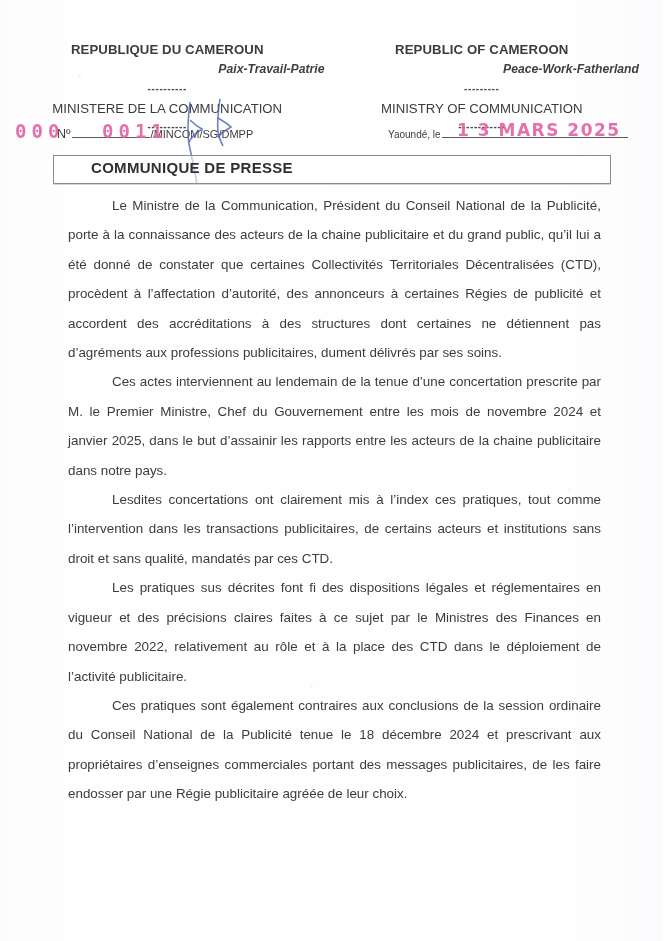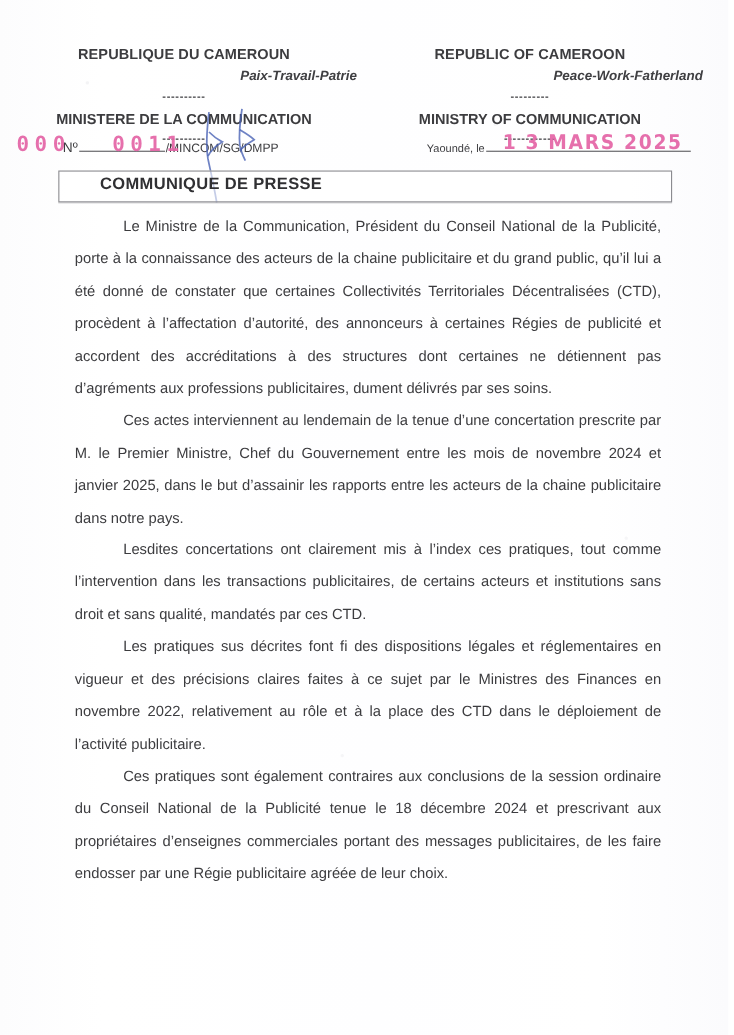--- a/index.html
+++ b/index.html
@@ -63,21 +63,21 @@
   .dashes {
     font-size: 10px;
     font-weight: bold;
     letter-spacing: 0.6px;
     color: #4a4a4d;
     margin-top: 7px;
     line-height: 1;
   }
   .ministry {
     font-size: 13.2px;
-    font-weight: bold;
+    font-weight: normal;
     color: #3c3c3f;
     margin-top: 7px;
     white-space: nowrap;
   }
   .dashes2 {
     font-size: 10px;
     font-weight: bold;
     letter-spacing: 0.6px;
     color: #4a4a4d;
     margin-top: 5px;

